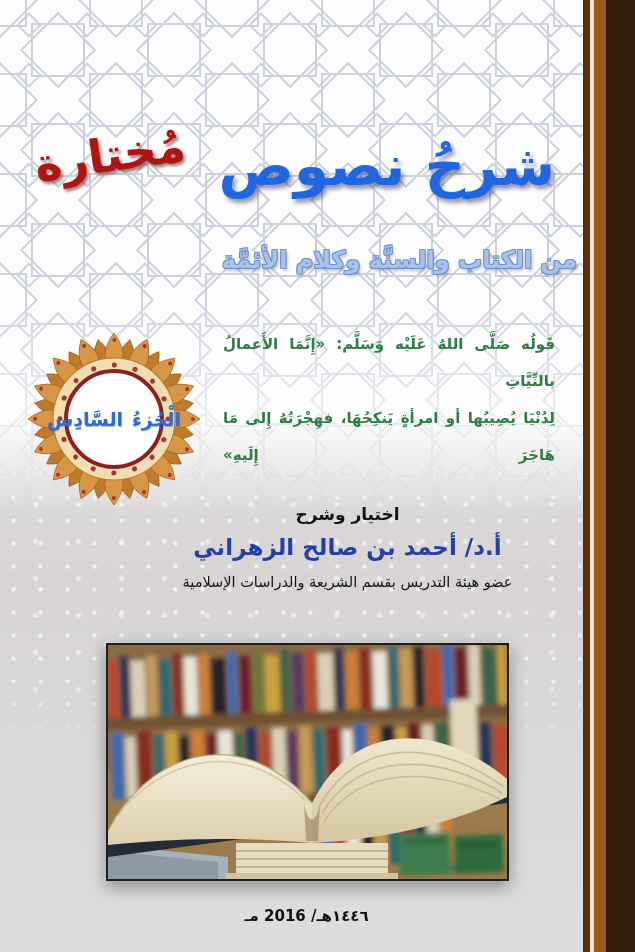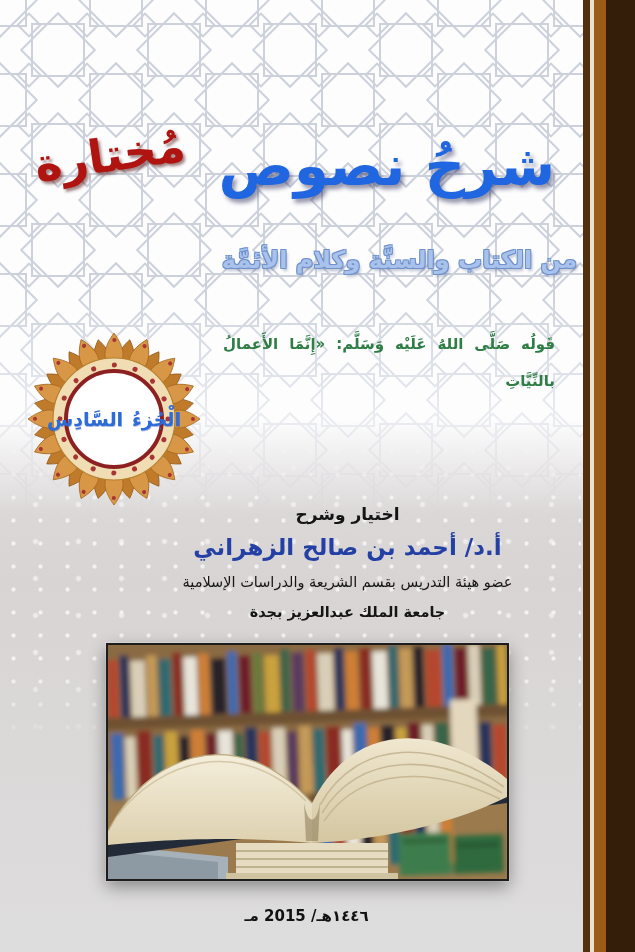--- a/index.html
+++ b/index.html
@@ -136,20 +136,21 @@
 
   <h1 class="title-row" dir="rtl">
     <span class="title-main">شرحُ نصوص</span>
     <span class="title-accent">مُختارة</span>
   </h1>
 
   <div class="subtitle" dir="rtl">من الكتاب والسنَّة وكلام الأئمَّة</div>
 
   <div class="hadith" dir="rtl">
     <div class="hadith-line">قَولُه صَلَّى اللهُ عَلَيْه وَسَلَّم: «إِنَّمَا الأَعمالُ بالنِّيَّاتِ</div>
+    <div class="hadith-line">لِدُنْيَا يُصِيبُها أو امرأةٍ يَنكِحُهَا، فهِجْرَتُهُ إِلى مَا هَاجَرَ إِلَيهِ»</div>
   </div>
 
   <div class="badge">
     <svg viewBox="0 0 176 176" xmlns="http://www.w3.org/2000/svg">
       <defs>
         <path id="petal" d="M0,-86 C11,-71 13,-58 0,-49 C-13,-58 -11,-71 0,-86 Z"></path>
       </defs>
       <g transform="translate(88,88)">
         <g transform="rotate(11.25) scale(.94)">
           <use href="#petal" class="p2"></use>
@@ -195,21 +196,20 @@
     </svg>
     <div class="badge-text" dir="rtl">
       <div>الْجُزءُ</div>
       <div>السَّادِس</div>
     </div>
   </div>
 
   <div class="credit selection" dir="rtl">اختيار وشرح</div>
   <div class="credit author" dir="rtl">أ.د/ أحمد بن صالح الزهراني</div>
   <div class="credit aff" dir="rtl">عضو هيئة التدريس بقسم الشريعة والدراسات الإسلامية</div>
-  <div class="credit univ" dir="rtl">جامعة الملك عبدالعزيز بجدة</div>
 
   <div class="photo">
     <svg viewBox="0 0 399 234" preserveAspectRatio="none" xmlns="http://www.w3.org/2000/svg">
       <defs>
         <filter id="bgblur" x="-10%" y="-10%" width="120%" height="120%">
             <feGaussianBlur stdDeviation="2.6"></feGaussianBlur>
           </filter>
         <linearGradient id="pg" x1="0" y1="0" x2="0" y2="1">
           <stop offset="0" stop-color="#f4eedb"></stop>
             <stop offset="1" stop-color="#ddd0ae"></stop>
@@ -310,15 +310,15 @@
       <rect x="118" y="228" width="172" height="6" fill="#cfc3a2"></rect>
       <path d="M0,186 C35,116 125,70 204,158 L204,198 C120,190 40,196 0,200 Z" fill="url(#pg)"></path>
       <path d="M204,158 C246,74 332,78 399,134 L399,152 C330,186 250,196 204,198 Z" fill="url(#pg2)"></path>
       <path d="M10,170 C50,118 130,88 198,156" stroke="#cdbf9d" stroke-width="1.5" fill="none" opacity=".8"></path>
       <path d="M212,160 C250,92 330,94 396,142 M214,168 C252,106 328,108 394,148 M216,176 C254,120 326,122 392,154" stroke="#c8b996" stroke-width="1.6" fill="none"></path>
       <path d="M196,158 C200,180 208,180 212,158 L210,196 L198,196 Z" fill="#8a7a58" opacity=".55"></path>
       <path d="M0,186 C35,116 125,70 204,158" stroke="#b9a87e" stroke-width="1.2" fill="none"></path>
     </svg>
   </div>
 
-  <div class="date" dir="rtl">١٤٤٦هـ/ 2015 مـ</div>
+  <div class="date" dir="rtl">١٤٤٦هـ/ 2016 مـ</div>
 
 </div>
 
 </body></html>

